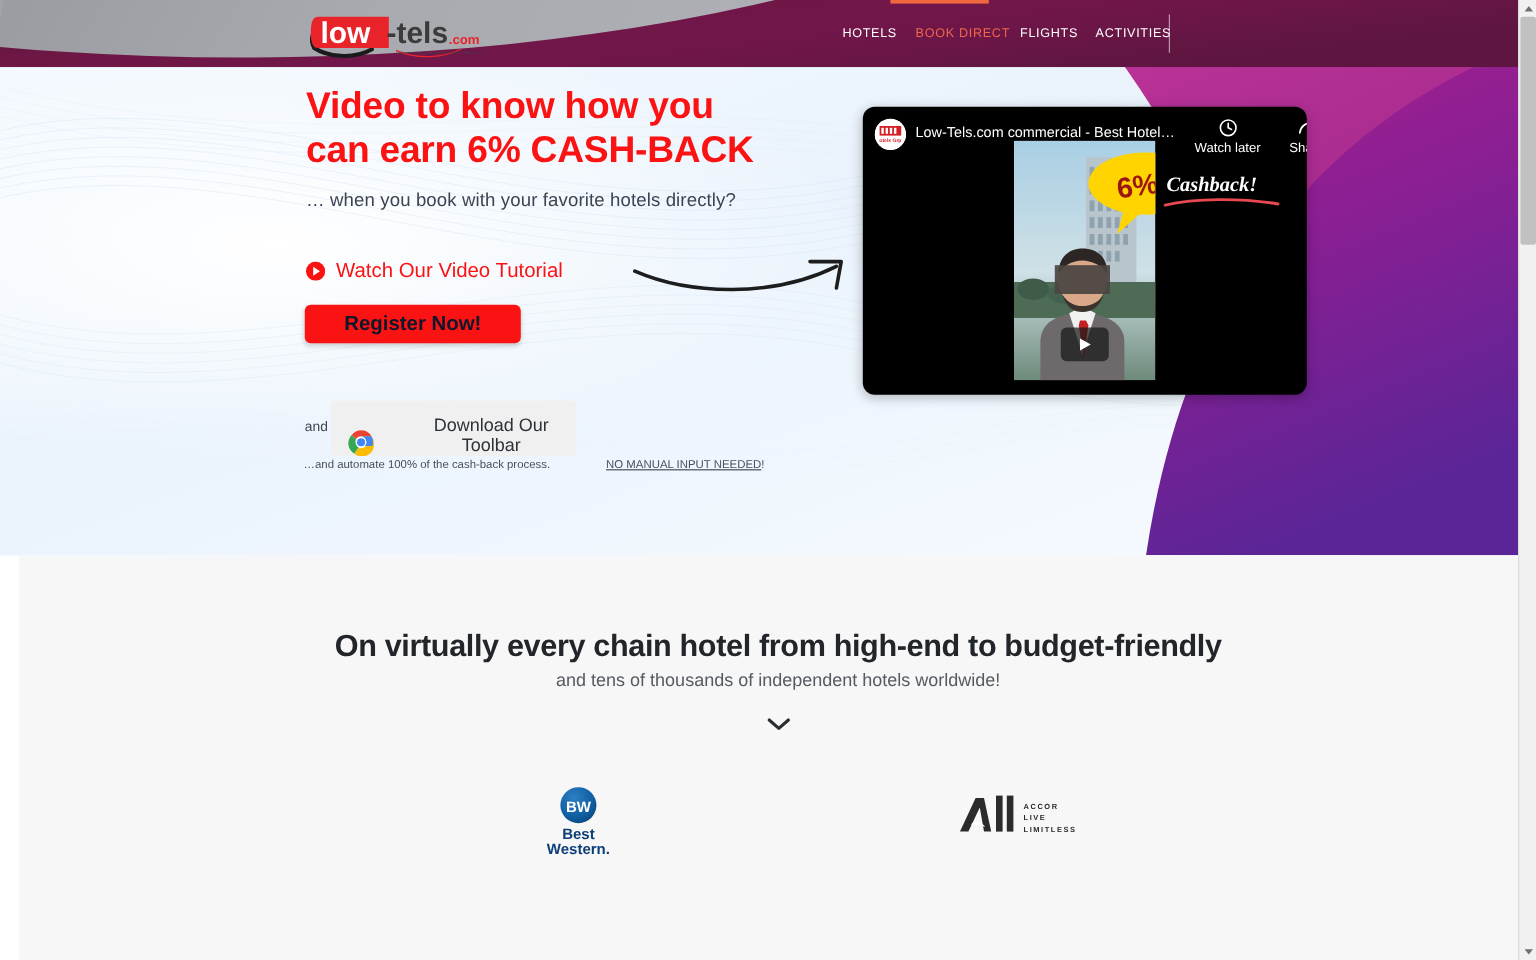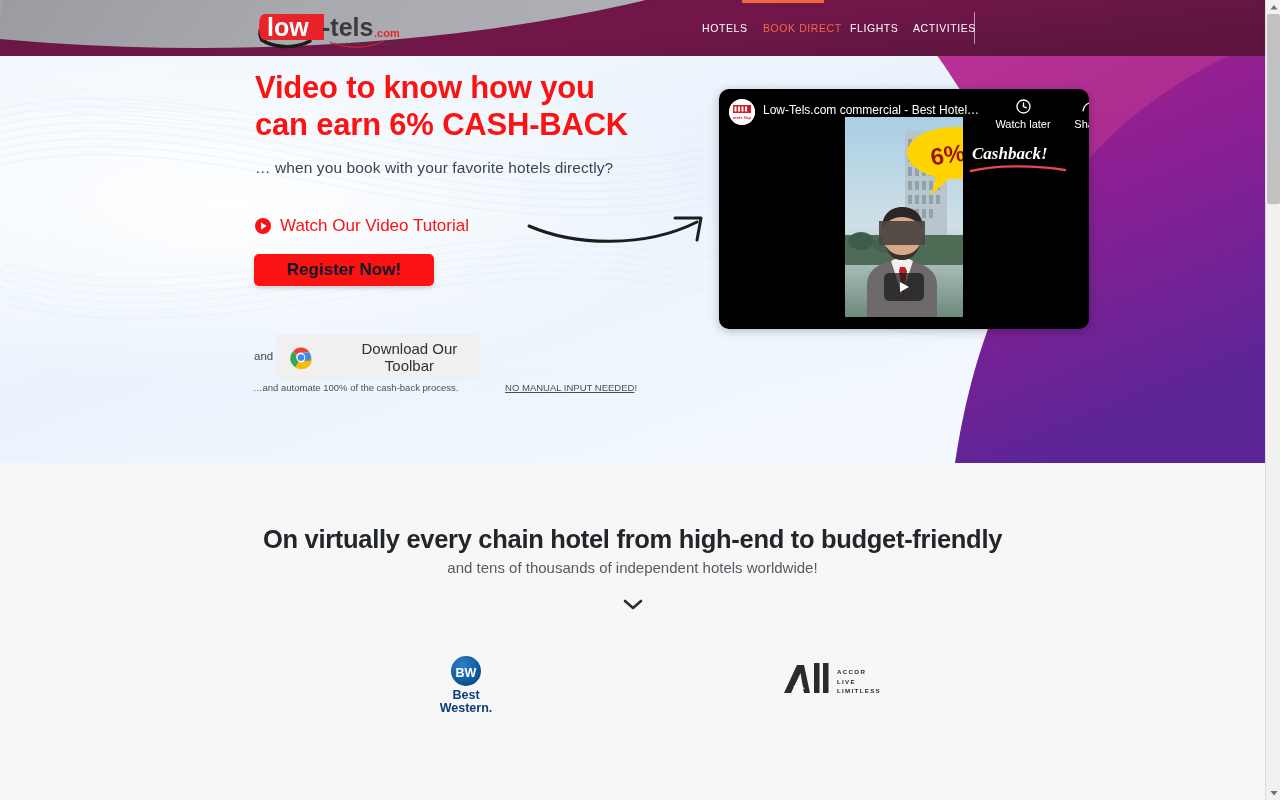--- a/index.html
+++ b/index.html
@@ -71,21 +71,21 @@
     position:absolute; left:254px; top:254px; width:180px; height:32px;
     background:#fb1212; border:none; border-radius:5px; color:#0f172a;
     font-size:17px; font-weight:bold; cursor:pointer;
     box-shadow: 0 2px 4px rgba(0,0,0,.18);
     font-family:"Liberation Sans", sans-serif;
   }
   .and-label { position:absolute; left:254px; top:350px; font-size:11.5px; color:#40464f; }
   .toolbar-btn {
     position:absolute; left:276px; top:334px; width:204px; height:46px;
     background:#f0f0f0; border:none; border-radius:3px;
-    display:flex; align-items:center; gap:27px; padding-left:14px;
+    display:flex; align-items:flex-end; gap:27px; padding-left:14px;
     cursor:pointer; font-family:"Liberation Sans", sans-serif;
   }
   .toolbar-btn span { font-size:15px; color:#2d3238; }
   .automate {
     position:absolute; left:253px; top:382px; font-size:9.5px; color:#4a4f57; white-space:nowrap;
   }
   .automate u { text-decoration:underline;padding-left:44px; }
 
   .arrow { position:absolute; left:525px; top:208px; width:195px; height:50px; }
 
@@ -110,21 +110,21 @@
   .yt-act .lbl { font-size:11px; color:#fff; margin-top:3px; }
   .thumb { position:absolute; left:126px; top:28px; width:118px; height:200px; overflow:hidden; }
   .playbtn {
     position:absolute; left:185px; top:198px; width:40px; height:28px; transform:translate(-50%,-50%);
     background:rgba(25,25,25,.72); border-radius:5px; display:flex;
     align-items:center; justify-content:center; cursor:pointer; z-index:6;
   }
 
   
   .chains {
-    position:absolute; left:0; top:463px; width:1265px; height:337px; background:#f7f7f7;
+    position:absolute; left:16px; top:463px; width:1265px; height:337px; background:#f7f7f7;
   }
   .chains-h {
     position:absolute; left:0; top:62px; width:1265px; text-align:center;
     font-size:25.5px; font-weight:bold; color:#22262b; letter-spacing:-.3px;
   }
   .chains-sub {
     position:absolute; left:0; top:96px; width:1265px; text-align:center;
     font-size:15px; color:#555b62;
   }
   .chev { position:absolute; left:0; top:134px; width:1265px; text-align:center; cursor:pointer; }

